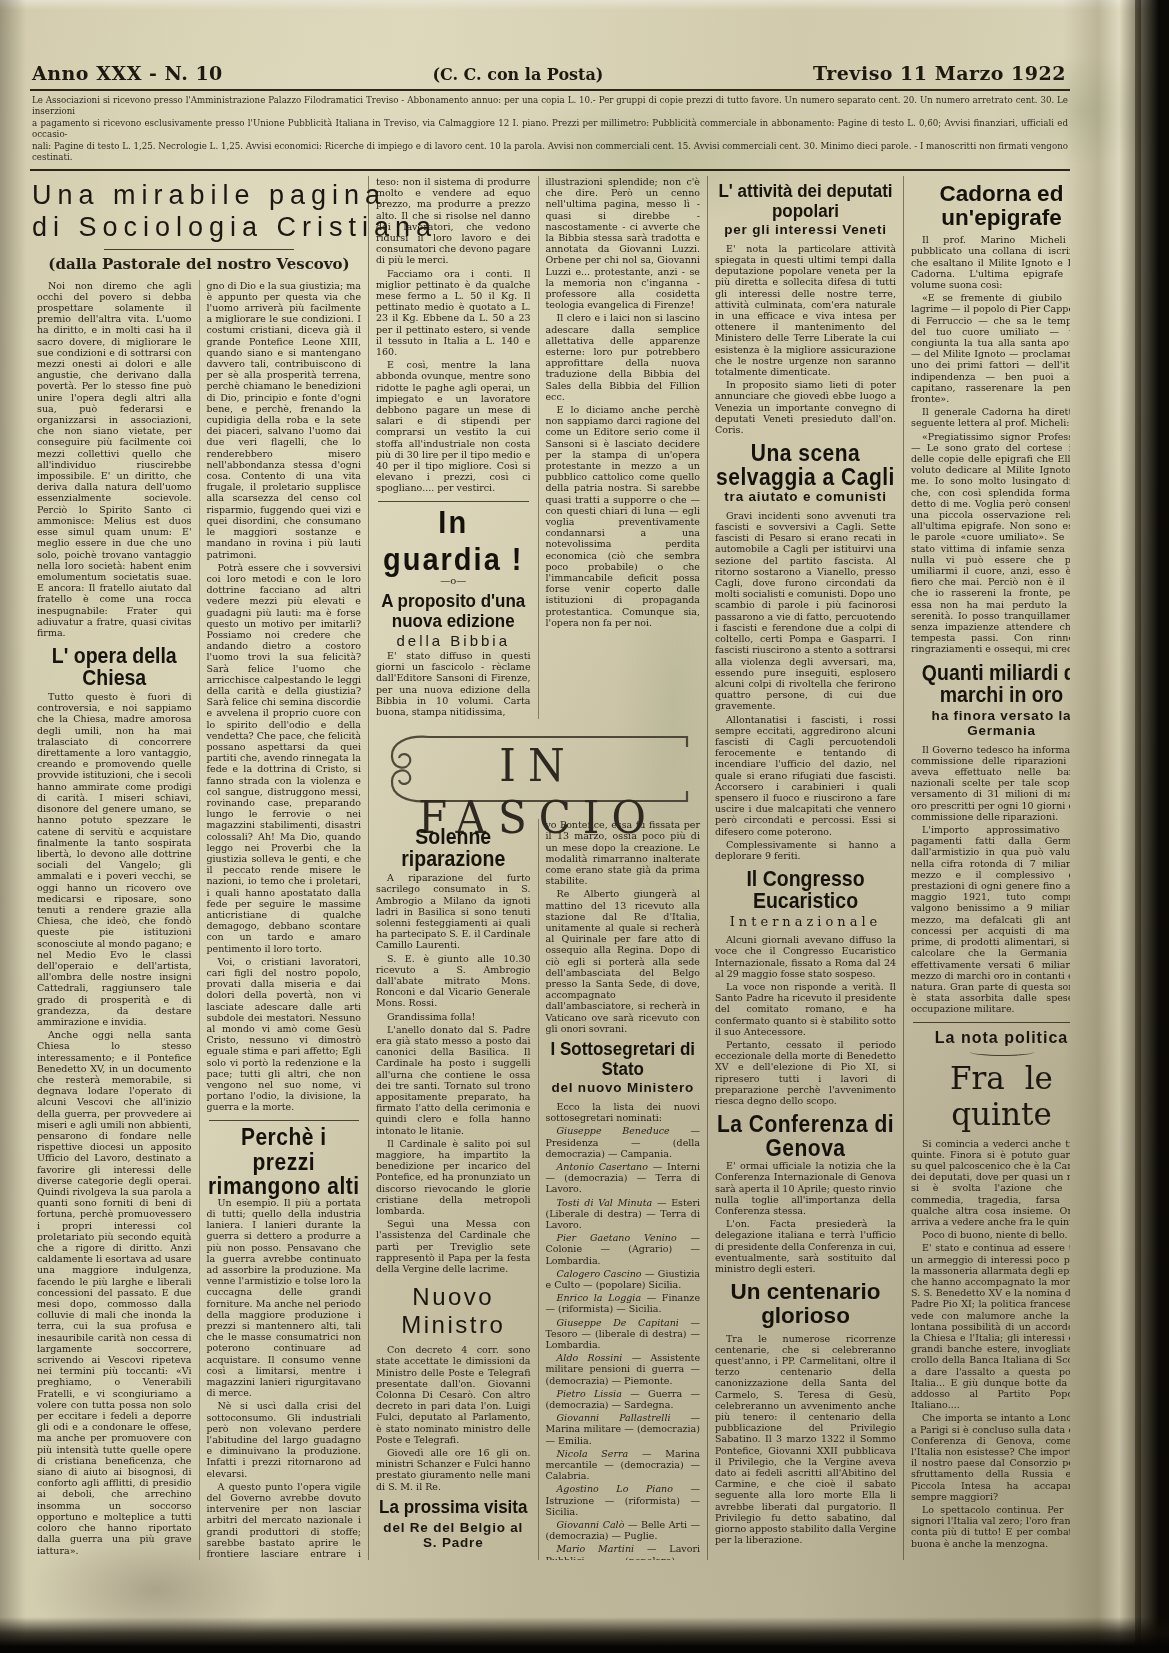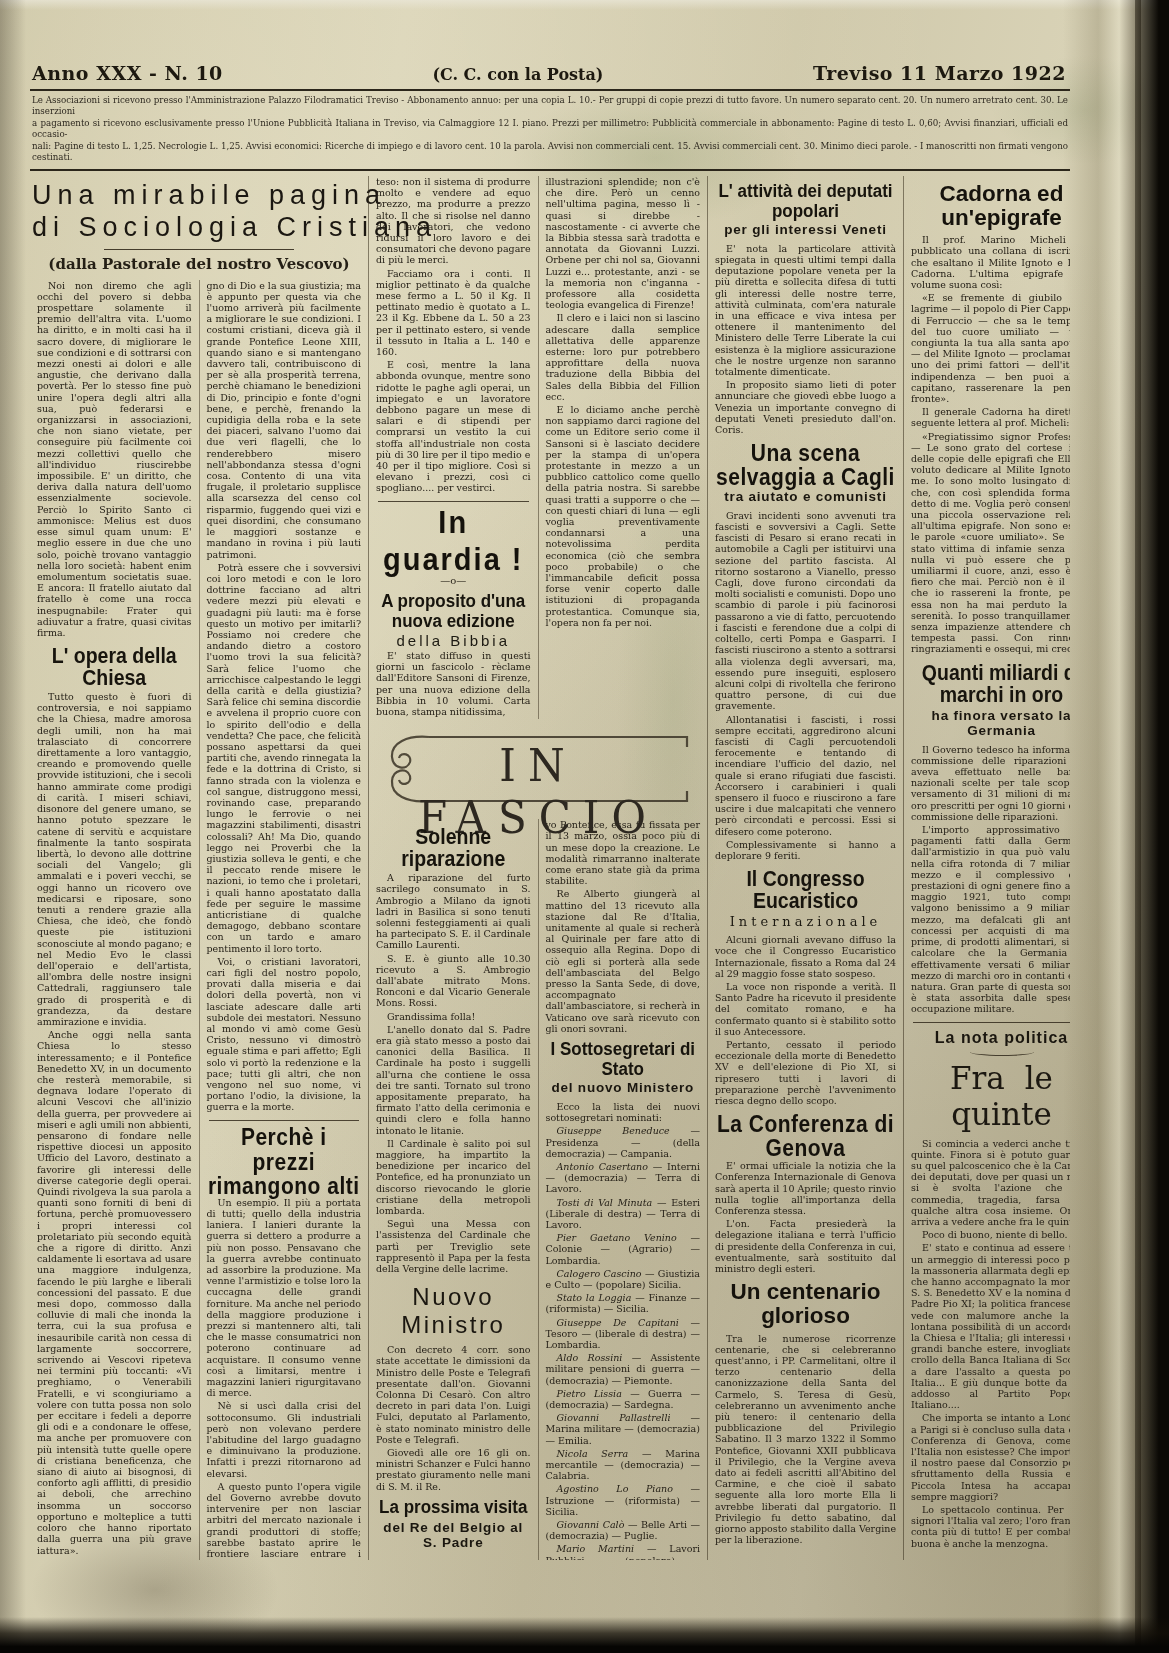--- a/index.html
+++ b/index.html
@@ -180,21 +180,21 @@
               <p class="p noind">vo Pontefice, essa fu fissata per il 13 marzo, ossia poco più di un mese dopo la creazione. Le modalità rimarranno inalterate come erano state già da prima stabilite.</p>
               <p class="p">Re Alberto giungerà al mattino del 13 ricevuto alla stazione dal Re d'Italia, unitamente al quale si recherà al Quirinale per fare atto di ossequio alla Regina. Dopo di ciò egli si porterà alla sede dell'ambasciata del Belgo presso la Santa Sede, di dove, accompagnato dall'ambasciatore, si recherà in Vaticano ove sarà ricevuto con gli onori sovrani.</p>
               <div class="h3f2">I Sottosegretari di Stato</div>
               <div class="h3b">del nuovo Ministero</div>
               <p class="p">Ecco la lista dei nuovi sottosegretari nominati:</p>
               <p class="p entry"><i>Giuseppe Beneduce</i> — Presidenza — (della democrazia) — Campania.</p>
               <p class="p entry"><i>Antonio Casertano</i> — Interni — (democrazia) — Terra di Lavoro.</p>
               <p class="p entry"><i>Tosti di Val Minuta</i> — Esteri (Liberale di destra) — Terra di Lavoro.</p>
               <p class="p entry"><i>Pier Gaetano Venino</i> — Colonie — (Agrario) — Lombardia.</p>
               <p class="p entry"><i>Calogero Cascino</i> — Giustizia e Culto — (popolare) Sicilia.</p>
-              <p class="p entry"><i>Stato la Loggia</i> — Finanze — (riformista) — Sicilia.</p>
+              <p class="p entry"><i>Enrico la Loggia</i> — Finanze — (riformista) — Sicilia.</p>
               <p class="p entry"><i>Giuseppe De Capitani</i> — Tesoro — (liberale di destra) — Lombardia.</p>
               <p class="p entry"><i>Aldo Rossini</i> — Assistente militare pensioni di guerra — (democrazia) — Piemonte.</p>
               <p class="p entry"><i>Pietro Lissia</i> — Guerra — (democrazia) — Sardegna.</p>
               <p class="p entry"><i>Giovanni Pallastrelli</i> — Marina militare — (democrazia) — Emilia.</p>
               <p class="p entry"><i>Nicola Serra</i> — Marina mercantile — (democrazia) — Calabria.</p>
               <p class="p entry"><i>Agostino Lo Piano</i> — Istruzione — (riformista) — Sicilia.</p>
               <p class="p entry"><i>Giovanni Calò</i> — Belle Arti — (democrazia) — Puglie.</p>
               <p class="p entry"><i>Mario Martini</i> — Lavori Pubblici — (popolare) — Toscana.</p>
             </div>
         </div>

